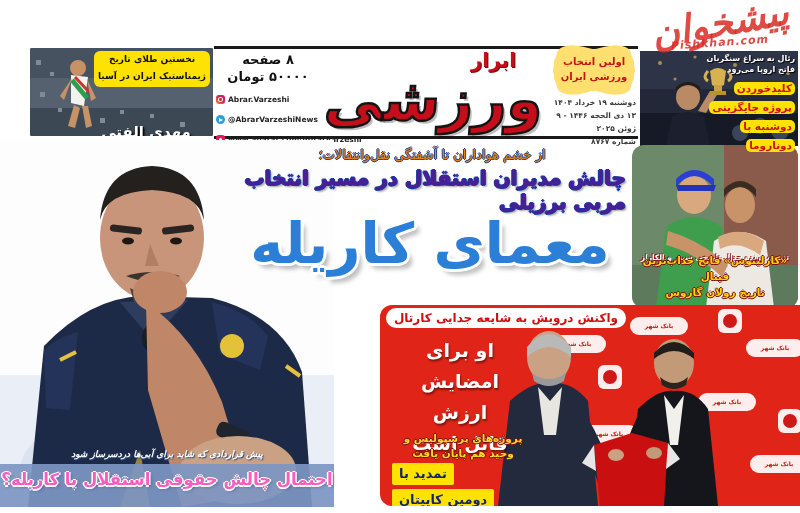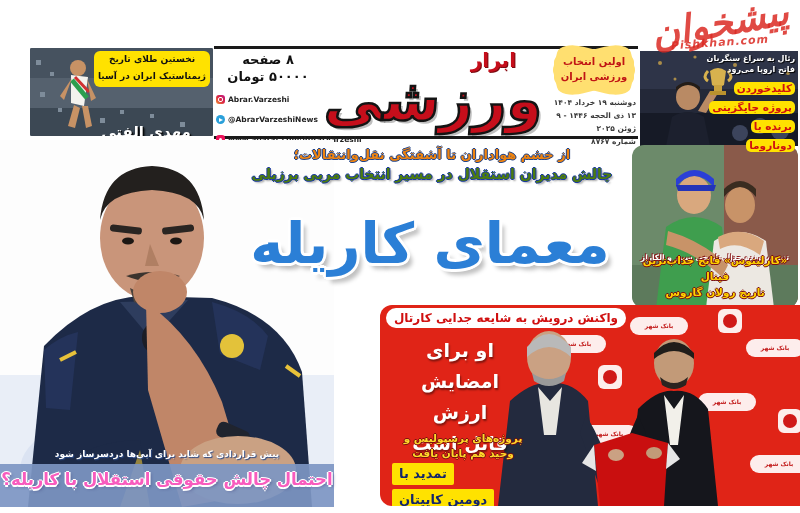--- a/index.html
+++ b/index.html
@@ -62,24 +62,24 @@
     font-weight:bold;padding:0 3px;margin-top:1px;border-radius:5px;}
   .watermark{left:642px;top:4px;width:156px;z-index:5;pointer-events:none;text-align:center;
     color:rgba(219,42,35,.85);font-weight:bold;font-style:italic;}
   .wm-script{font-size:38px;line-height:38px;transform:rotate(-10deg);display:block;}
   .wm-url{font-size:11px;display:block;transform:rotate(-4deg);margin-top:-6px;letter-spacing:1px;}
 
   
   .carille{left:0;top:140px;width:334px;height:367px;overflow:hidden;background:#fdfdfd;}
 
   
-  .lead-kicker{left:238px;top:147px;width:388px;text-align:center;font-size:13px;font-weight:bold;
+  .lead-kicker{left:238px;top:147px;width:388px;text-align:center;font-size:13px;font-weight:normal;
     color:#ef8410;text-shadow:-1px 0 #224488,1px 0 #224488,0 -1px #224488,0 1px #224488;}
-  .lead-subhead{left:238px;top:166px;width:388px;text-align:center;font-size:14px;font-weight:bold;
-    color:#4d7c0f;text-shadow:-1px 0 #1a3aa0,1px 0 #1a3aa0,0 -1px #1a3aa0,0 1px #1a3aa0,2px 2px 2px rgba(0,0,0,.35);}
+  .lead-subhead{left:238px;top:166px;width:388px;font-size:20px;font-weight:bold;
+    color:#4c1d95;text-shadow:-1px 0 #1a3aa0,1px 0 #1a3aa0,0 -1px #1a3aa0,0 1px #1a3aa0,2px 2px 2px rgba(0,0,0,.35);}
   .lead-headline{left:232px;top:198px;width:396px;text-align:center;font-size:56px;line-height:92px;
     font-weight:bold;color:#2b7fd6;
     text-shadow:-3px 0 #fff,3px 0 #fff,0 -3px #fff,0 3px #fff,-2px -2px #fff,2px 2px #fff,-2px 2px #fff,2px -2px #fff,5px 6px 4px rgba(0,0,0,.25);}
 
   
   .tennis{left:632px;top:145px;width:166px;height:163px;border-radius:12px;overflow:hidden;}
   .tennis-kicker{position:absolute;left:0;right:0;bottom:46px;text-align:center;color:#fff;
     font-size:7.5px;font-weight:bold;text-shadow:1px 1px 0 #8a1a1a,-1px -1px 0 #8a1a1a;}
   .tennis-headline{position:absolute;left:0;right:0;bottom:8px;text-align:center;color:#ffd400;
     font-size:10.5px;line-height:16px;font-weight:bold;
@@ -98,21 +98,21 @@
   .pers-sub{position:absolute;left:8px;top:126px;width:150px;text-align:center;color:#ffd92a;
     font-size:10.5px;line-height:15px;font-weight:bold;
     text-shadow:-1px 0 #7a1010,1px 0 #7a1010,0 -1px #7a1010,0 1px #7a1010;z-index:4;}
   .pers-tag{position:absolute;background:#ffe200;color:#13266b;font-weight:bold;font-size:13px;
     line-height:22px;padding:0 7px;z-index:4;border-radius:2px;}
   .tag1{left:12px;top:158px;}
   .tag2{left:12px;top:184px;}
 
   
   .legal-kicker{left:0;top:449px;width:334px;text-align:center;color:#fff;font-size:9px;font-weight:bold;
-    text-shadow:1px 1px 1px #2a4a88;z-index:6;}
+    text-shadow:1px 1px 1px #2a4a88;z-index:6;font-style:italic;}
   .legal-strip{left:0;top:464px;width:334px;height:43px;background:rgba(125,150,195,.92);z-index:5;}
   .legal-headline{left:0;top:470px;width:334px;text-align:center;font-size:16.5px;font-weight:bold;
     color:#f85cbe;z-index:6;
     text-shadow:-1.5px 0 #fff,1.5px 0 #fff,0 -1.5px #fff,0 1.5px #fff,2px 2px 3px rgba(60,60,120,.5);}
 </style>
 </head>
 <body>
 
 <div id="page">
 
@@ -218,21 +218,21 @@
       <rect x="70" y="40" width="16" height="4" fill="#b9922e"></rect>
       <path d="M68 20 Q62 26 68 30 M88 20 Q94 26 88 30" stroke="#d8b24e" stroke-width="3" fill="none"></path>
     </svg>
     <div class="real-kicker">
       <div>رئال به سراغ سنگربان</div>
       <div>فاتح اروپا می‌رود</div>
     </div>
     <div class="real-lines">
       <div><span class="real-line">کلیدخوردن</span></div>
       <div><span class="real-line">پروژه جایگزینی</span></div>
-      <div><span class="real-line">برنده با</span></div>
+      <div><span class="real-line">دوشنبه با</span></div>
       <div><span class="real-line">دوناروما</span></div>
     </div>
   </div>
   <div class="abs watermark">
     <span class="wm-script">پیشخوان</span>
     <span class="wm-url">Pishkhan.com</span>
   </div>
 
   <div class="abs carille">
     <svg width="334" height="367" viewBox="0 0 334 367">

